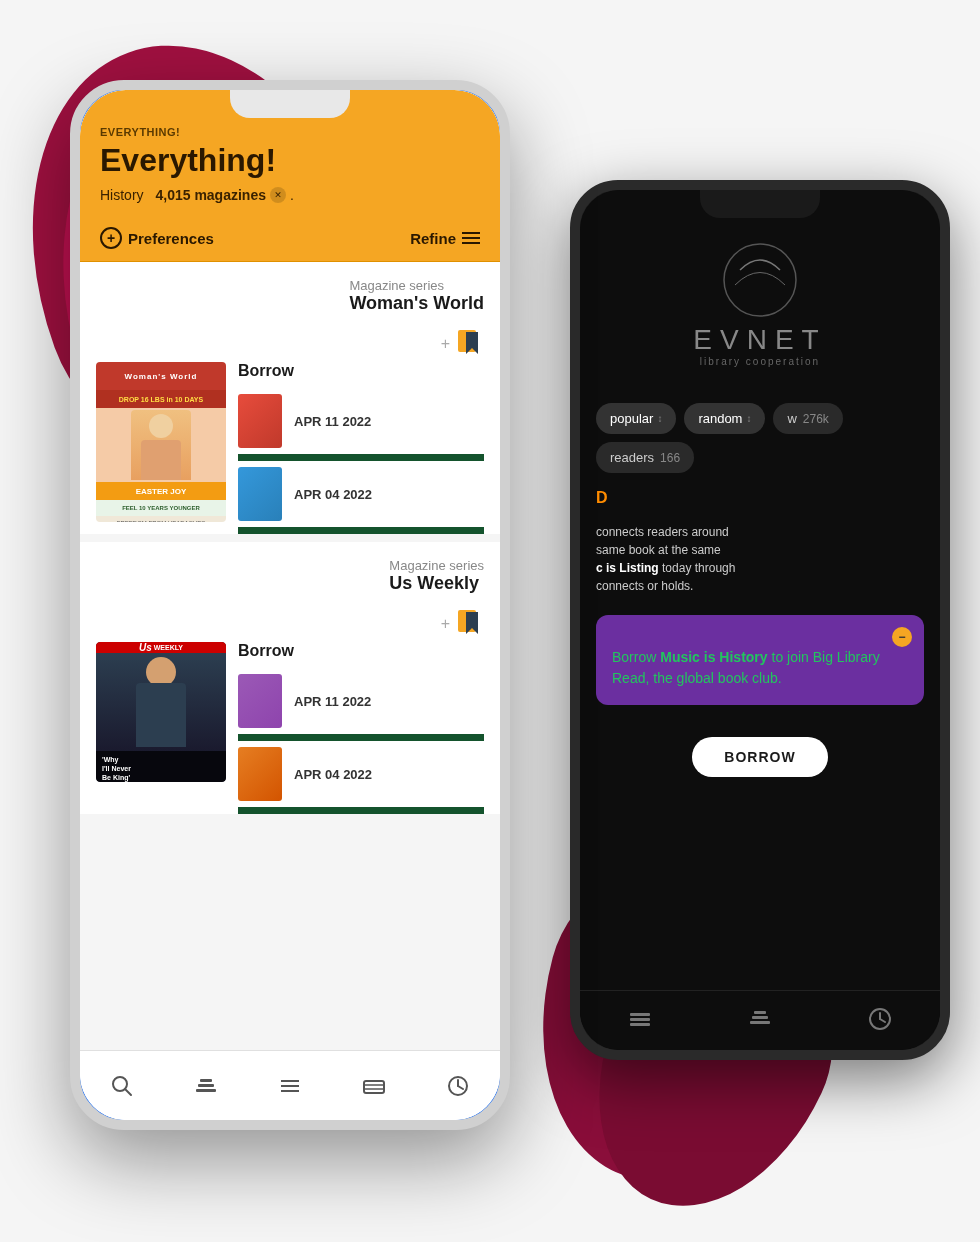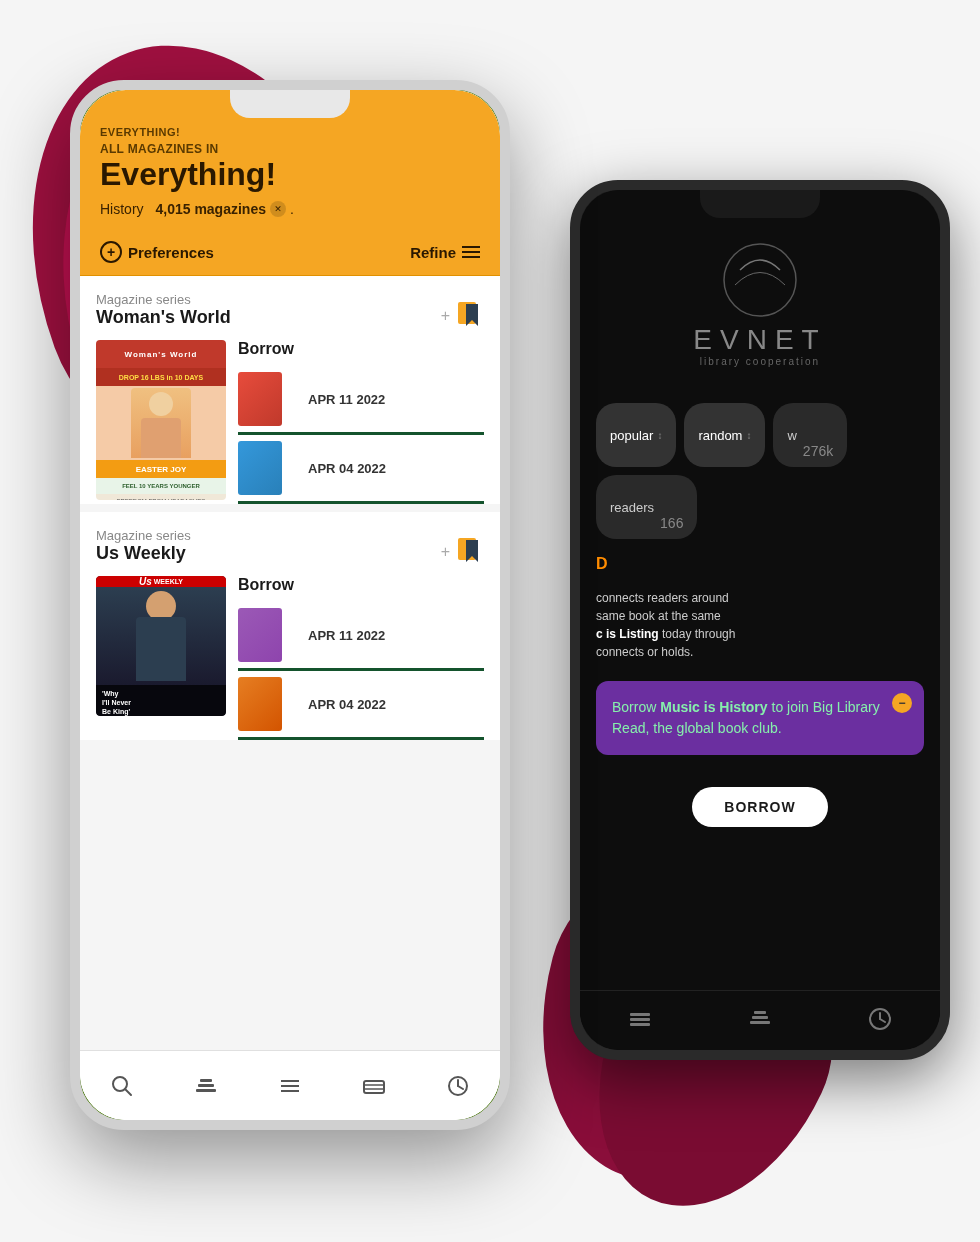--- a/index.html
+++ b/index.html
@@ -90,21 +90,21 @@
       position: relative;
     }
 
     
     .phone-front {
       position: absolute;
       top: 80px;
       left: 70px;
       width: 440px;
       height: 1050px;
-      background: #4d7c0f;
+      background: #3b82f6;
       border-radius: 54px;
       box-shadow: 0 30px 80px rgba(0,0,0,0.4);
       z-index: 5;
       overflow: hidden;
       border: 10px solid #d0d0d0;
     }
     .phone-front-inner {
       width: 100%;
       height: 100%;
       background: #f0f0f0;
@@ -244,22 +244,23 @@
       font-weight: 400;
     }
     .magazine-series-name {
       font-size: 18px;
       font-weight: 700;
       color: #1a1a1a;
       margin-bottom: 12px;
     }
     .magazine-series-header {
       display: flex;
-      align-items: center;
+      align-items: flex-end;
       justify-content: space-between;
+      flex-direction: column;
     }
     .series-icon {
       display: flex;
       align-items: center;
       gap: 2px;
     }
 
     .magazine-content {
       display: flex;
       gap: 12px;
@@ -270,23 +271,23 @@
     }
     .borrow-label {
       font-size: 16px;
       font-weight: 700;
       color: #1a1a1a;
       margin-bottom: 8px;
     }
     .borrow-item {
       display: flex;
       align-items: center;
-      gap: 26px;
+      gap: 12px;
       padding: 6px 0;
-      border-bottom: 3px solid #14532d;
+      border-bottom: 7px solid #14532d;
     }
     .borrow-thumb {
       width: 44px;
       height: 54px;
       border-radius: 3px;
       flex-shrink: 0;
     }
     .borrow-date {
       font-size: 13px;
       font-weight: 600;
@@ -369,24 +370,23 @@
       color: #ccc;
       font-size: 13px;
       padding: 8px 14px;
       border-radius: 20px;
       display: flex;
       align-items: center;
       gap: 4px;
       font-weight: 500;
     }
     .evnet-tag-count {
-      font-size: 14px;
+      font-size: 12px;
       color: #888;
       margin-left: 2px;
-      margin-top: 32px;
     }
     .tag-active {
       background: #333;
       color: white;
       justify-content: space-between;
     }
 
     .evnet-main-text {
       padding: 8px 16px;
       font-size: 12px;
@@ -400,22 +400,23 @@
 
     .evnet-promo-card {
       margin: 12px 16px;
       background: #6B2FA0;
       border-radius: 12px;
       padding: 16px;
       position: relative;
     }
     .evnet-promo-text {
       font-size: 14px;
-      color: #86efac;
+      color: #22c55e;
       line-height: 1.5;
+      margin-top: 16px;
     }
     .evnet-orange-dot {
       position: absolute;
       top: 12px;
       right: 12px;
       width: 20px;
       height: 20px;
       background: #F5A623;
       border-radius: 50%;
       display: flex;
@@ -566,21 +567,20 @@
     </div>
   </div>
 
   <div class="phone-front">
     <div class="phone-front-inner">
       <div class="notch notch-white"></div>
       <div class="phone-front-content">
 
         <div class="app-header">
           <div class="app-header-label">EVERYTHING!</div>
-          <div class="app-header-sublabel">ALL MAGAZINES IN</div>
           <div class="app-header-title">Everything!</div>
           <div class="app-header-listing">
             <span>History</span>&nbsp;
             <span class="listing-count">4,015 magazines</span>
             <span class="listing-icon">✕</span>
             <span>.</span>
           </div>
         </div>
 
         <div class="preferences-bar">

